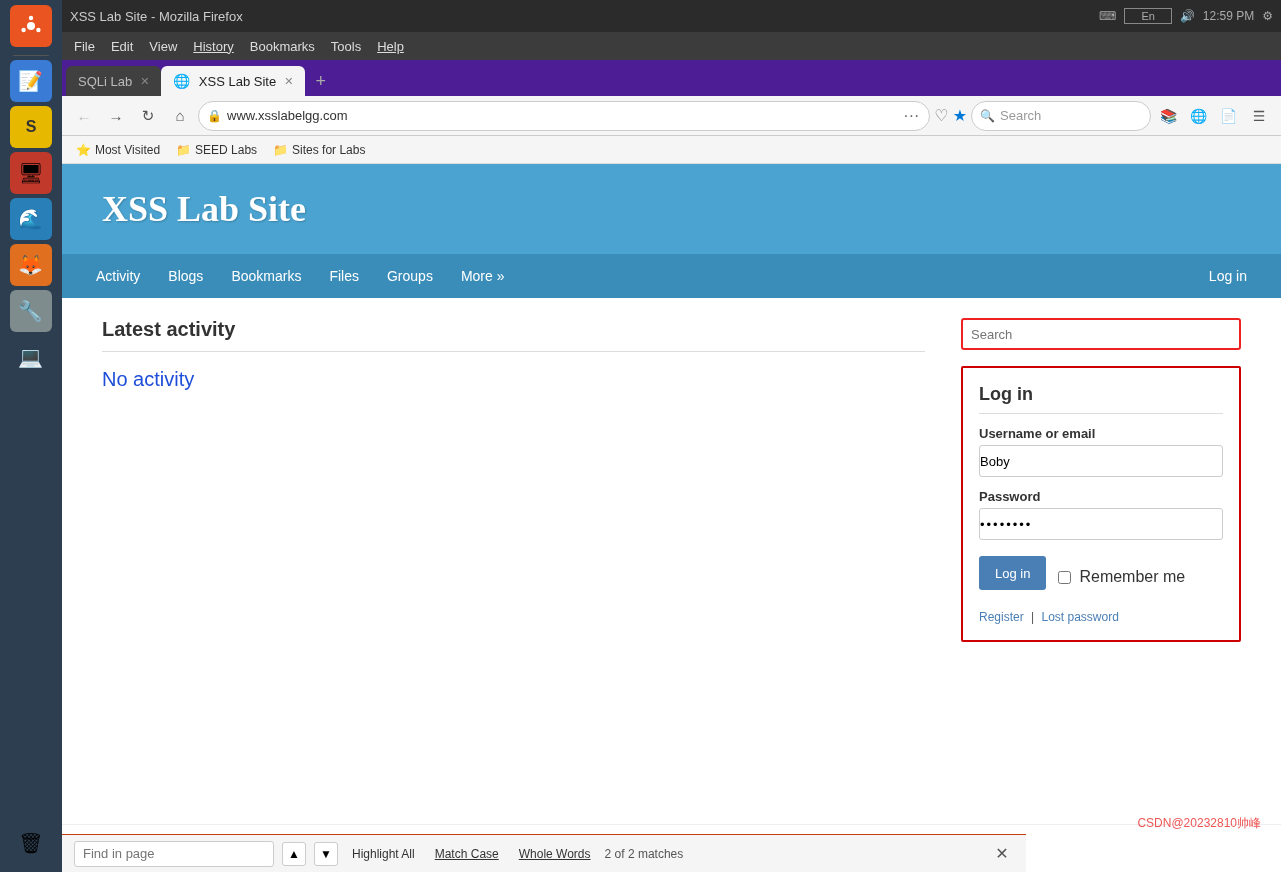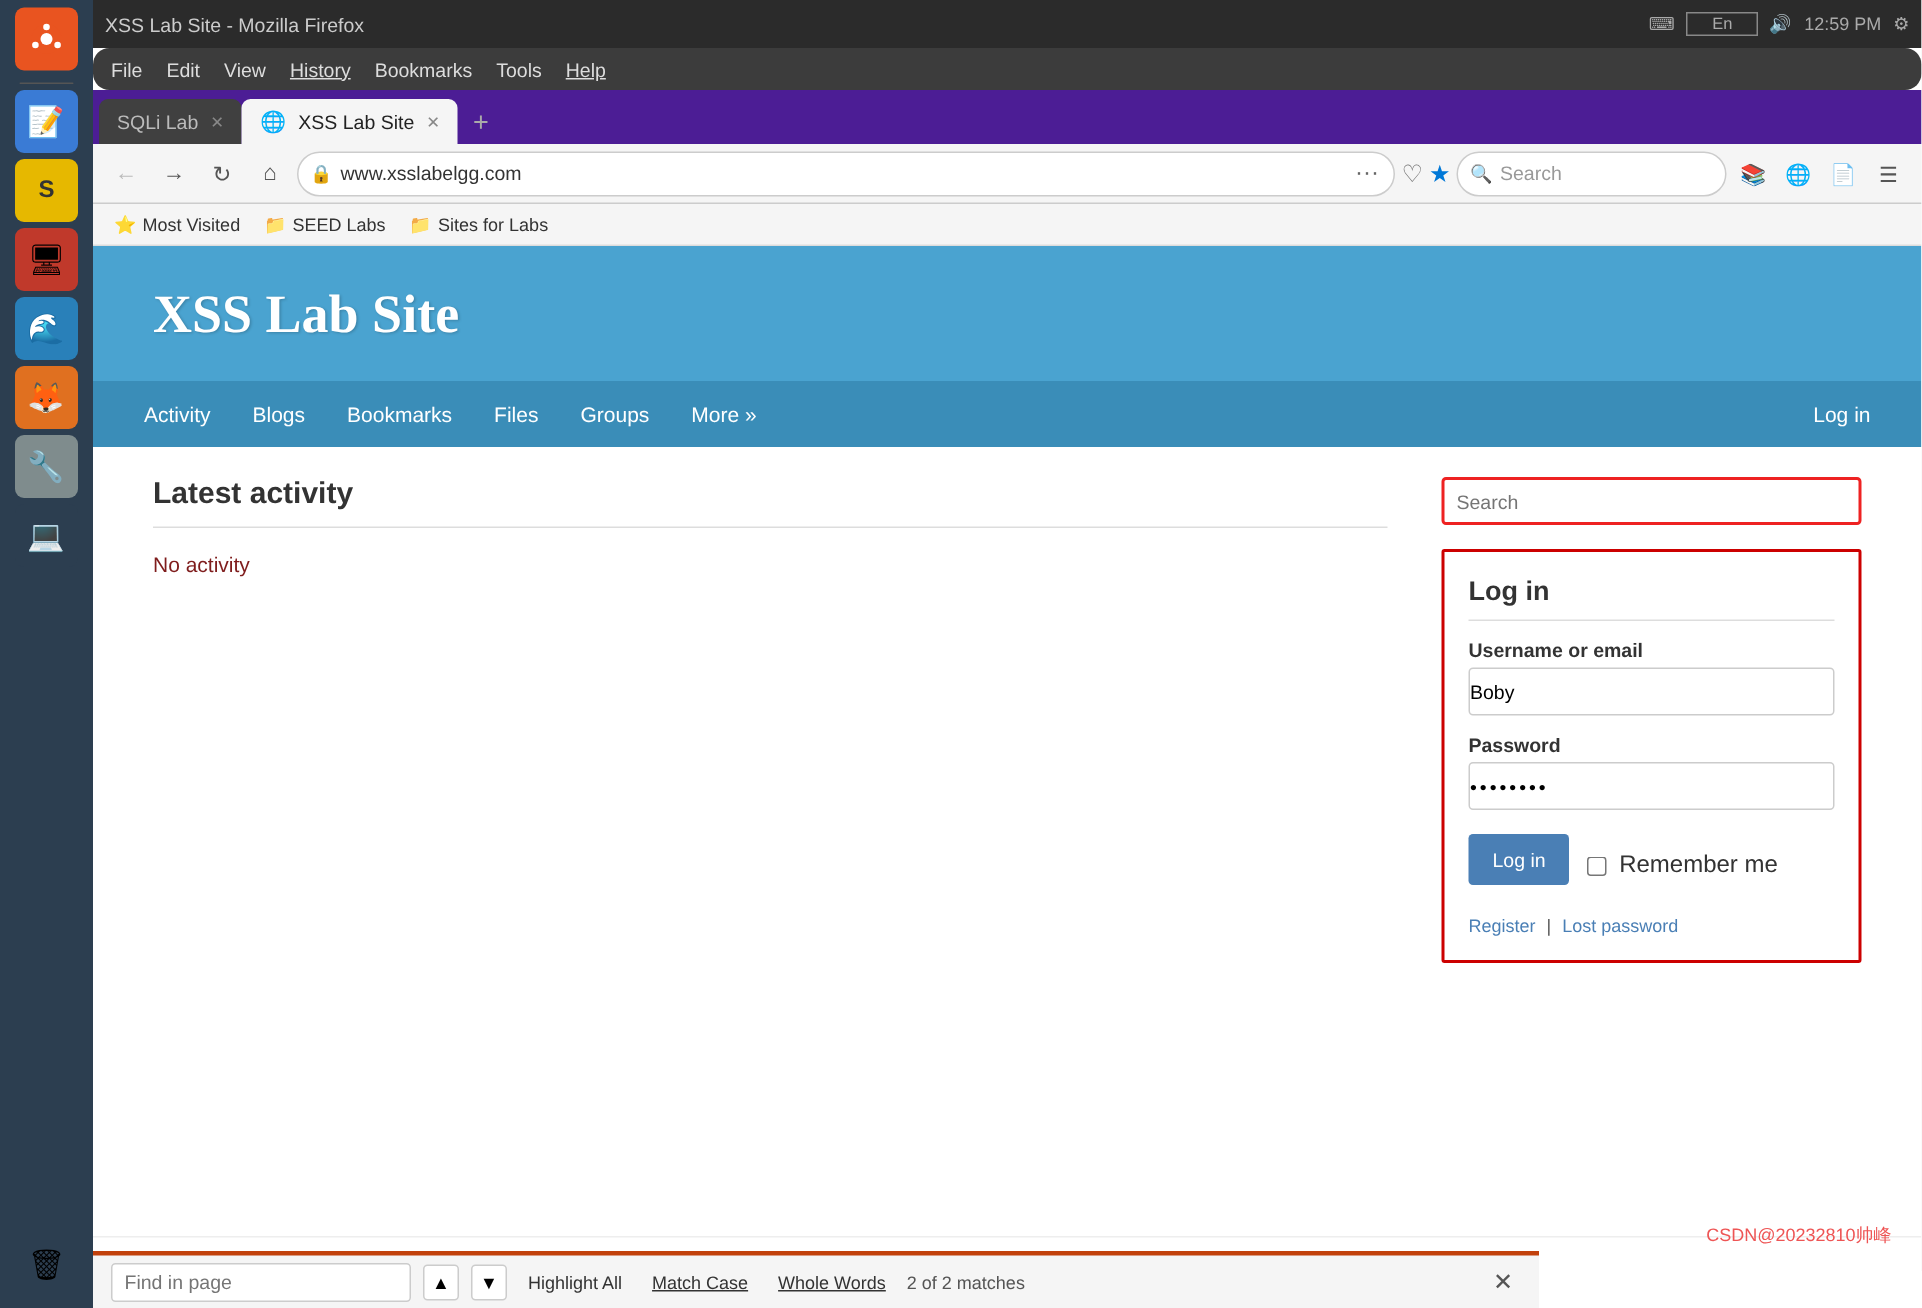--- a/index.html
+++ b/index.html
@@ -62,21 +62,20 @@
     }
 
     
     .menu-bar {
       height: 28px;
       background: #3c3c3c;
       display: flex;
       align-items: center;
       padding: 0 4px;
       flex-shrink: 0;
-      border-radius: 11px;
     }
     .menu-item {
       color: #ddd;
       font-size: 13px;
       padding: 2px 8px;
       cursor: pointer;
       border-radius: 3px;
     }
     .menu-item.underline { text-decoration: underline; }
 
@@ -235,22 +234,22 @@
     }
     .activity-title {
       font-size: 20px;
       font-weight: bold;
       color: #333;
       border-bottom: 1px solid #ddd;
       padding-bottom: 10px;
       margin-bottom: 10px;
     }
     .no-activity {
-      color: #7f1d1d;
-      font-size: 14px;
+      color: #1d4ed8;
+      font-size: 20px;
       margin-top: 16px;
     }
 
     
     .sidebar {
       width: 280px;
       flex-shrink: 0;
     }
     .sidebar-search {
       width: 100%;
@@ -331,21 +330,21 @@
     }
 
     
     .find-bar {
       position: absolute;
       bottom: 0;
       left: 62px;
       width: 964px;
       height: 38px;
       background: #f5f5f5;
-      border-top: 3px solid #c2410c;
+      border-top: 1px solid #c2410c;
       display: flex;
       align-items: center;
       padding: 0 12px;
       gap: 8px;
       z-index: 200;
       margin-top: 28px;
     }
     .find-input {
       width: 200px;
       height: 26px;

